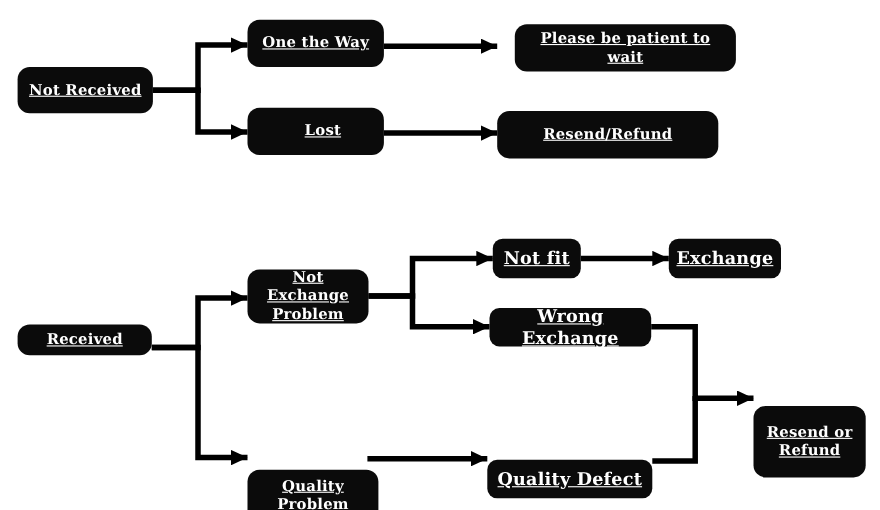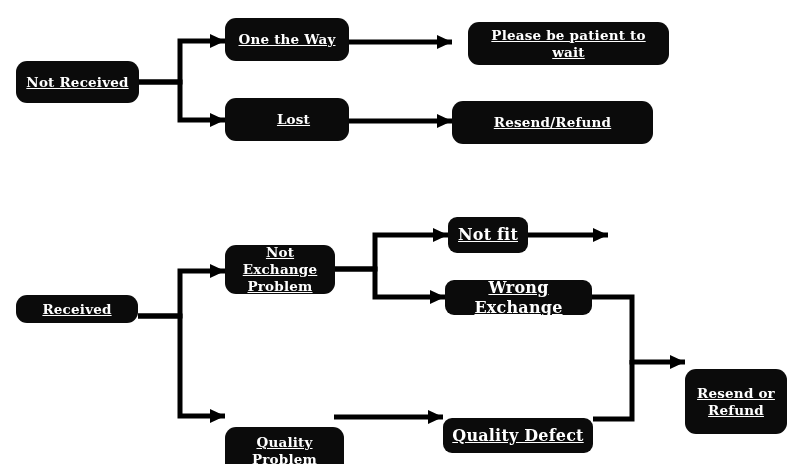--- a/index.html
+++ b/index.html
@@ -109,20 +109,23 @@
   </div>
 
   <div class="node" style="left:225px; top:413px; width:119px; height:48px;margin-top:14px;">
     <span>Quality Problem</span>
   </div>
 
   <div class="node small" style="left:448px; top:217px; width:80px; height:36px;">
     <span>Not fit</span>
   </div>
 
+  <div class="node small" style="left:608px; top:217px; width:102px; height:36px;">
+    <span>Exchange</span>
+  </div>
 
   <div class="node small" style="left:445px; top:280px; width:147px; height:35px;">
     <span>Wrong Exchange</span>
   </div>
 
   <div class="node small" style="left:443px; top:402px; width:150px; height:35px;margin-top:16px;">
     <span>Quality Defect</span>
   </div>
 
   <div class="node" style="left:685px; top:330px; width:102px; height:65px;margin-top:39px;">

